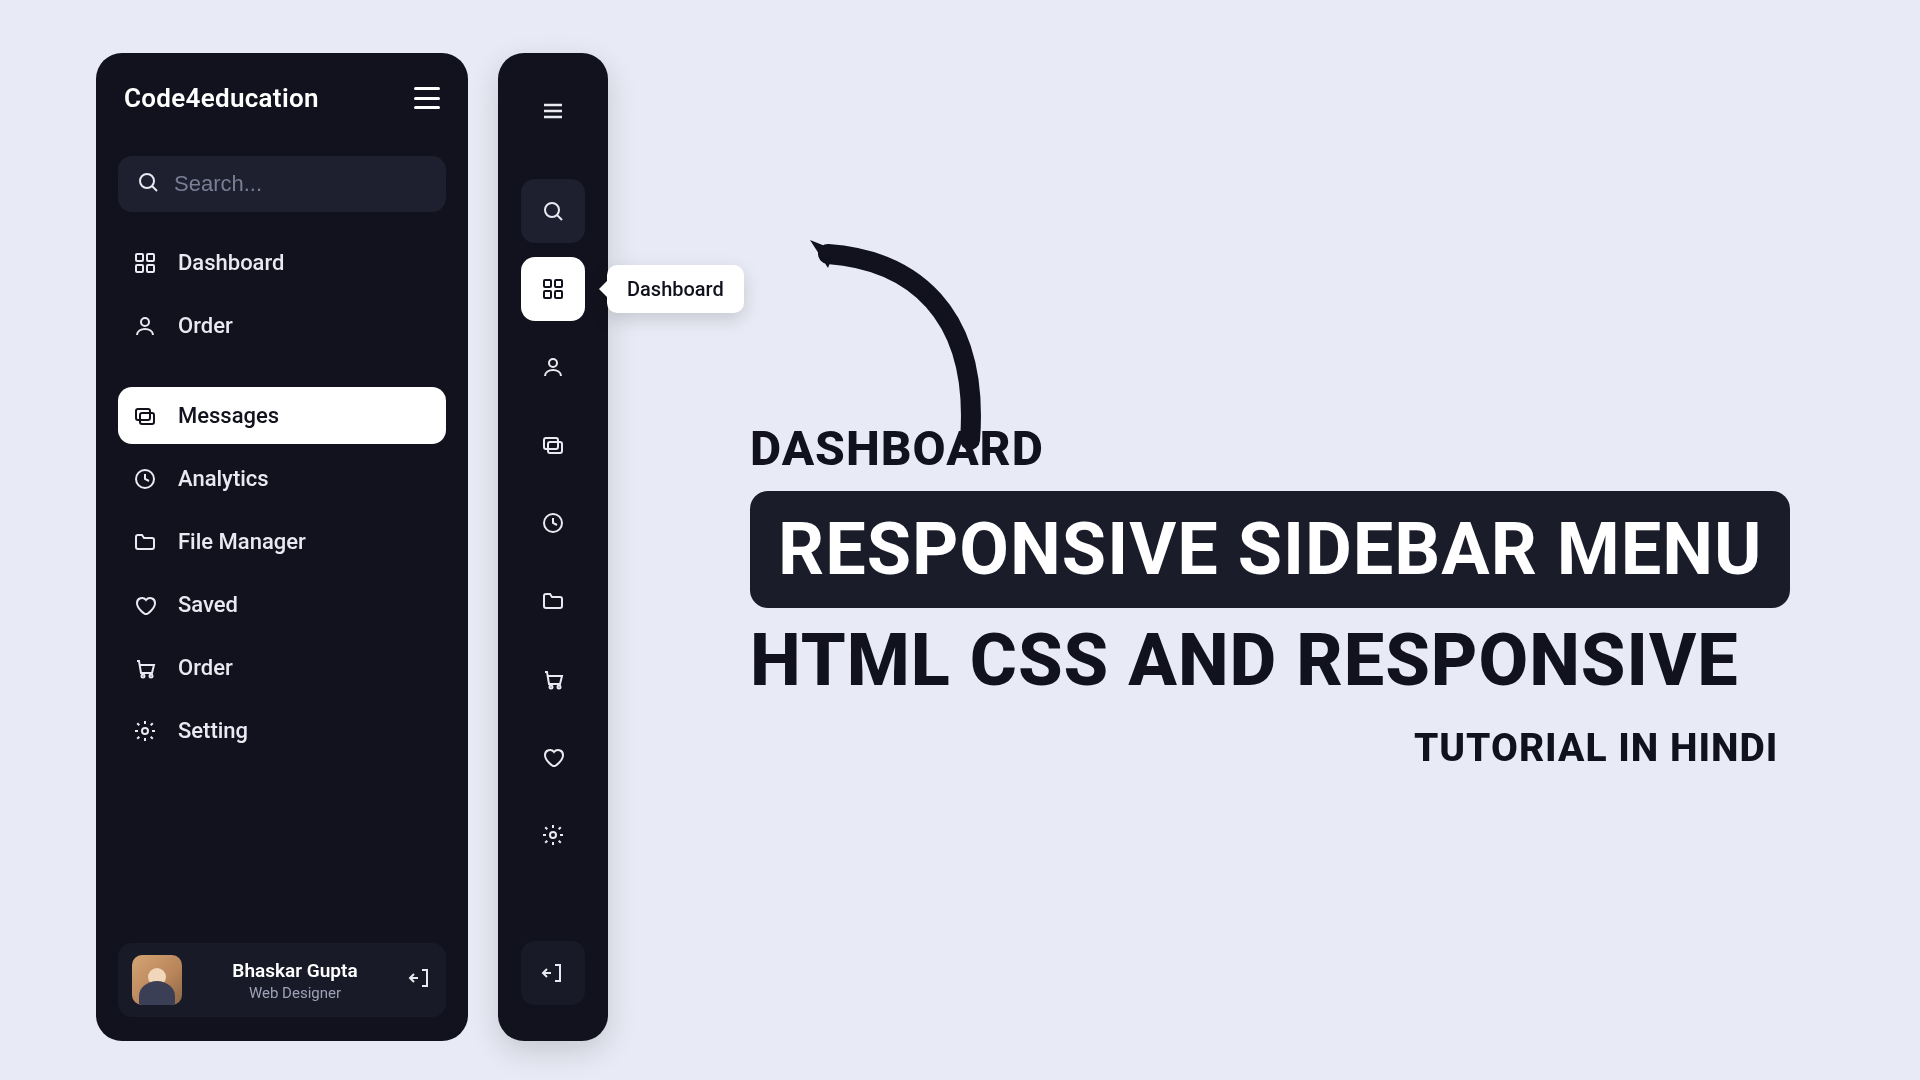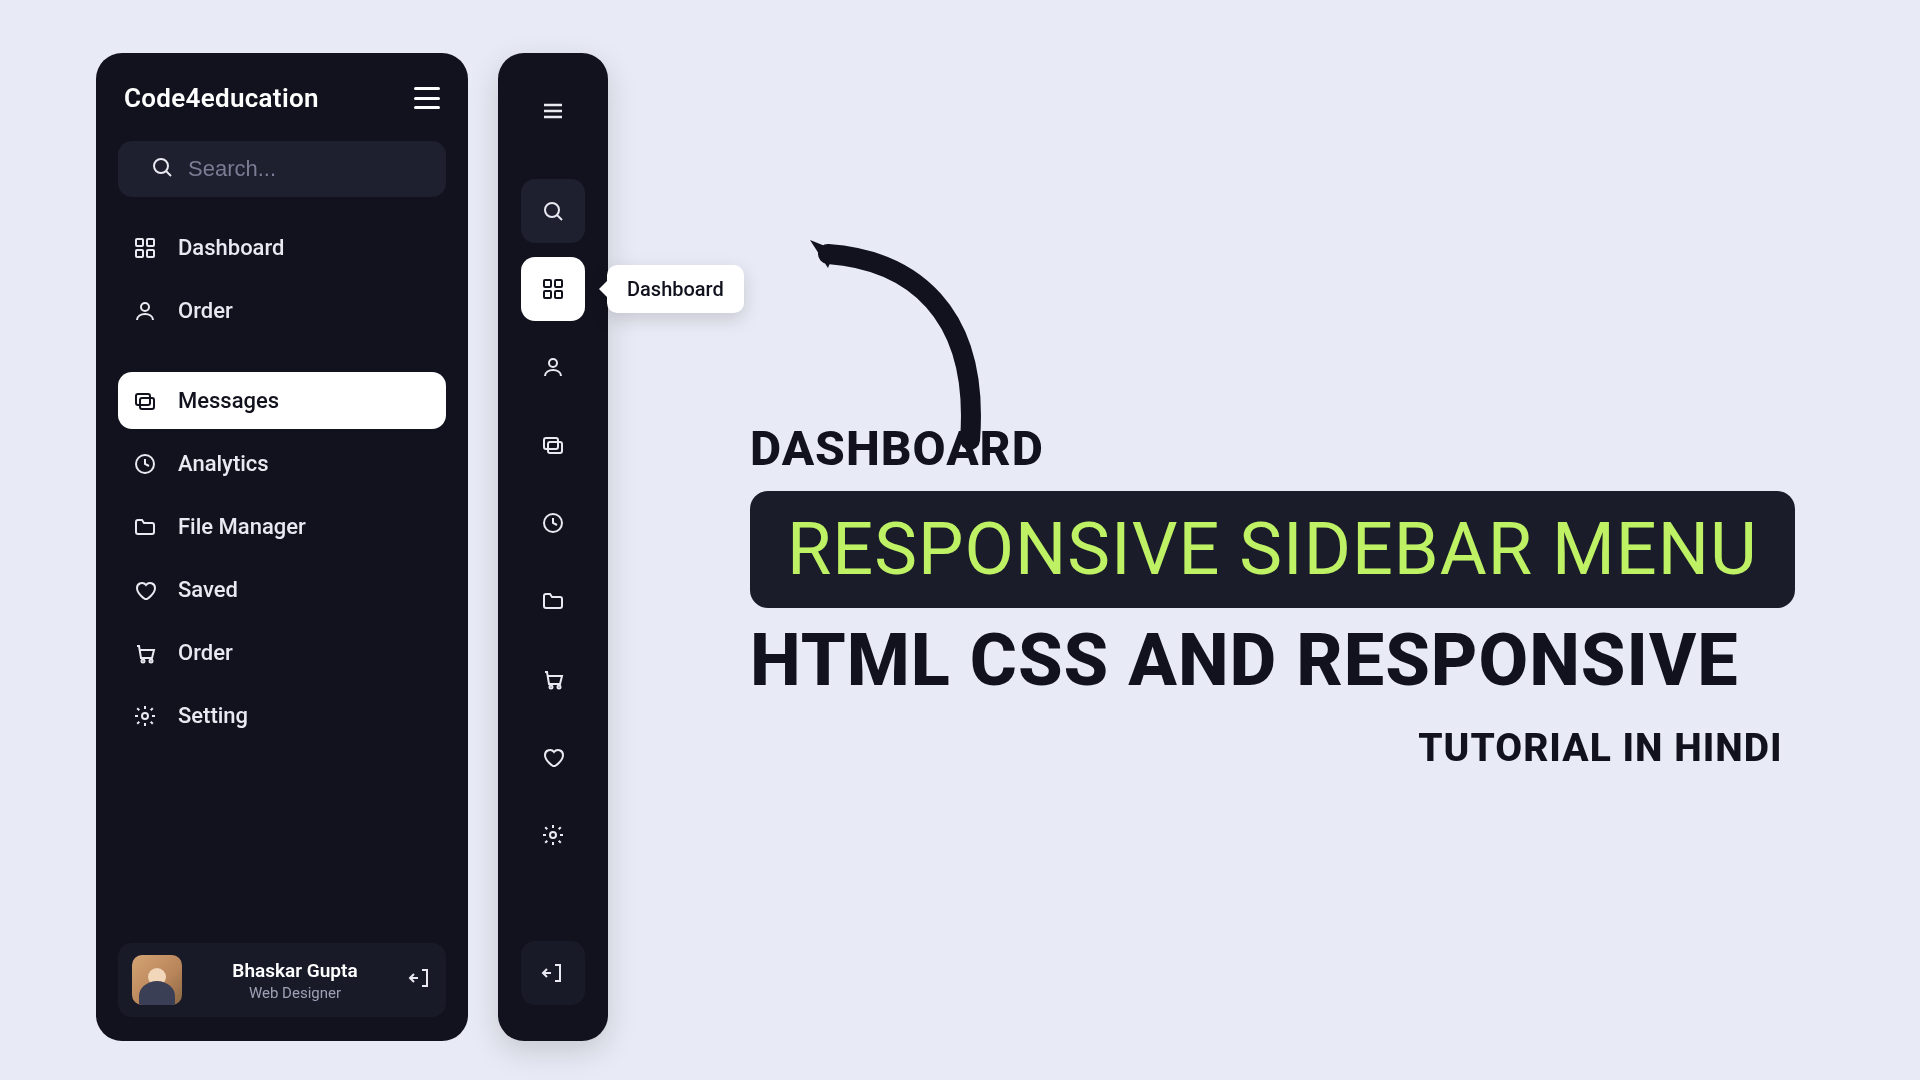--- a/index.html
+++ b/index.html
@@ -22,21 +22,21 @@
   display: flex; flex-direction: column;
 }
 .sb-head { display: flex; align-items: center; justify-content: space-between; padding: 6px 6px 16px; }
 .brand { color: #fff; font-size: 26px; font-weight: 600; letter-spacing: .3px; }
 .hamburger { width: 26px; height: 22px; display: flex; flex-direction: column; justify-content: space-between; cursor: pointer; }
 .hamburger span { height: 3px; background: #fff; border-radius: 2px; }
 
 .search {
   background: #1e2030; border-radius: 14px;
   display: flex; align-items: center; gap: 14px;
-  padding: 14px 32px; margin-top: 12px;
+  padding: 14px 18px; margin-top: 27px;
 }
 .search input {
   flex: 1; background: transparent; border: none; outline: none;
   color: #fff; font-size: 22px;
 }
 .search input::placeholder { color: #7a7d93; }
 
 .menu { list-style: none; margin-top: 22px; display: flex; flex-direction: column; gap: 6px; }
 .item {
   display: flex; align-items: center; gap: 20px;
@@ -97,23 +97,23 @@
 }
 .tooltip::before {
   content:""; position:absolute; right:100%; top:50%; transform:translateY(-50%);
   border:8px solid transparent; border-right-color:#fff;
 }
 
 
 .headline { position:absolute; left:750px; top:420px; }
 .h1 { color:#11121d; font-size:48px; font-weight:800; letter-spacing:1px; }
 .h2box {
-  display:inline-block; background:#1a1c2a; color:#bef264;
-  font-size:72px; font-weight:400; letter-spacing:1px;
-  padding: 16px 37px; border-radius:18px; margin-top:14px;
+  display:inline-block; background:#1a1c2a; color:#ffffff;
+  font-size:72px; font-weight:700; letter-spacing:1px;
+  padding: 16px 28px; border-radius:18px; margin-top:14px;
 }
 .h3 { color:#11121d; font-size:72px; font-weight:800; letter-spacing:1px; margin-top:10px; }
 .h4 { color:#11121d; font-size:39px; font-weight:800; letter-spacing:1px; margin-top:22px; text-align:right; padding-right:12px; }
 
 .arrow {
   position:absolute; left:800px; top:220px; width:200px; height:230px;
 }
 
 svg { stroke:#e8e9f1; stroke-width:2; fill:none; }
 .ic svg, .tile svg { width:24px; height:24px; }

